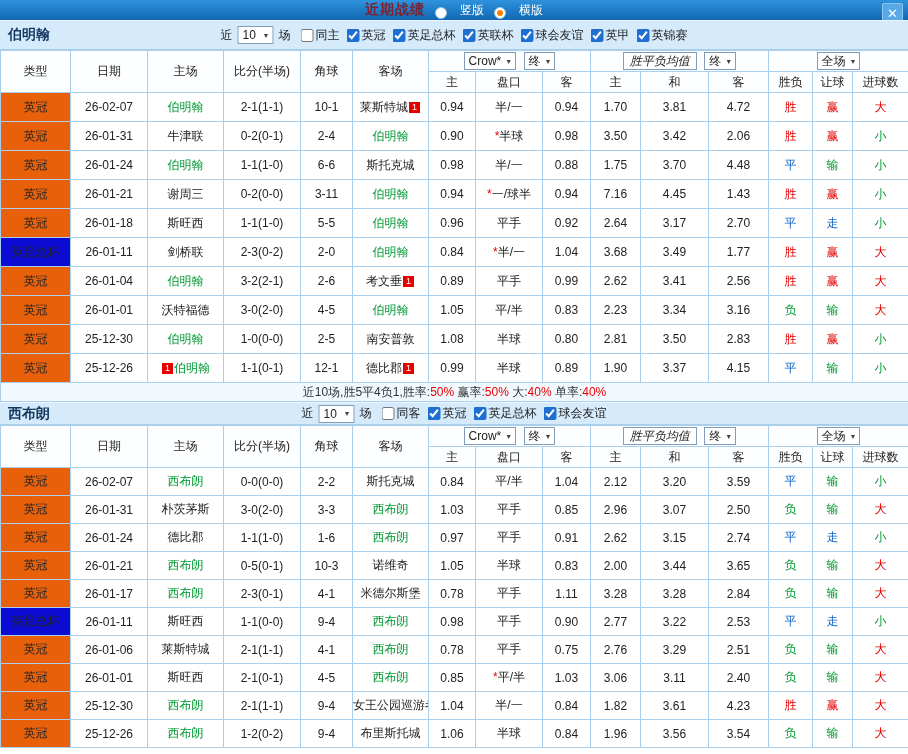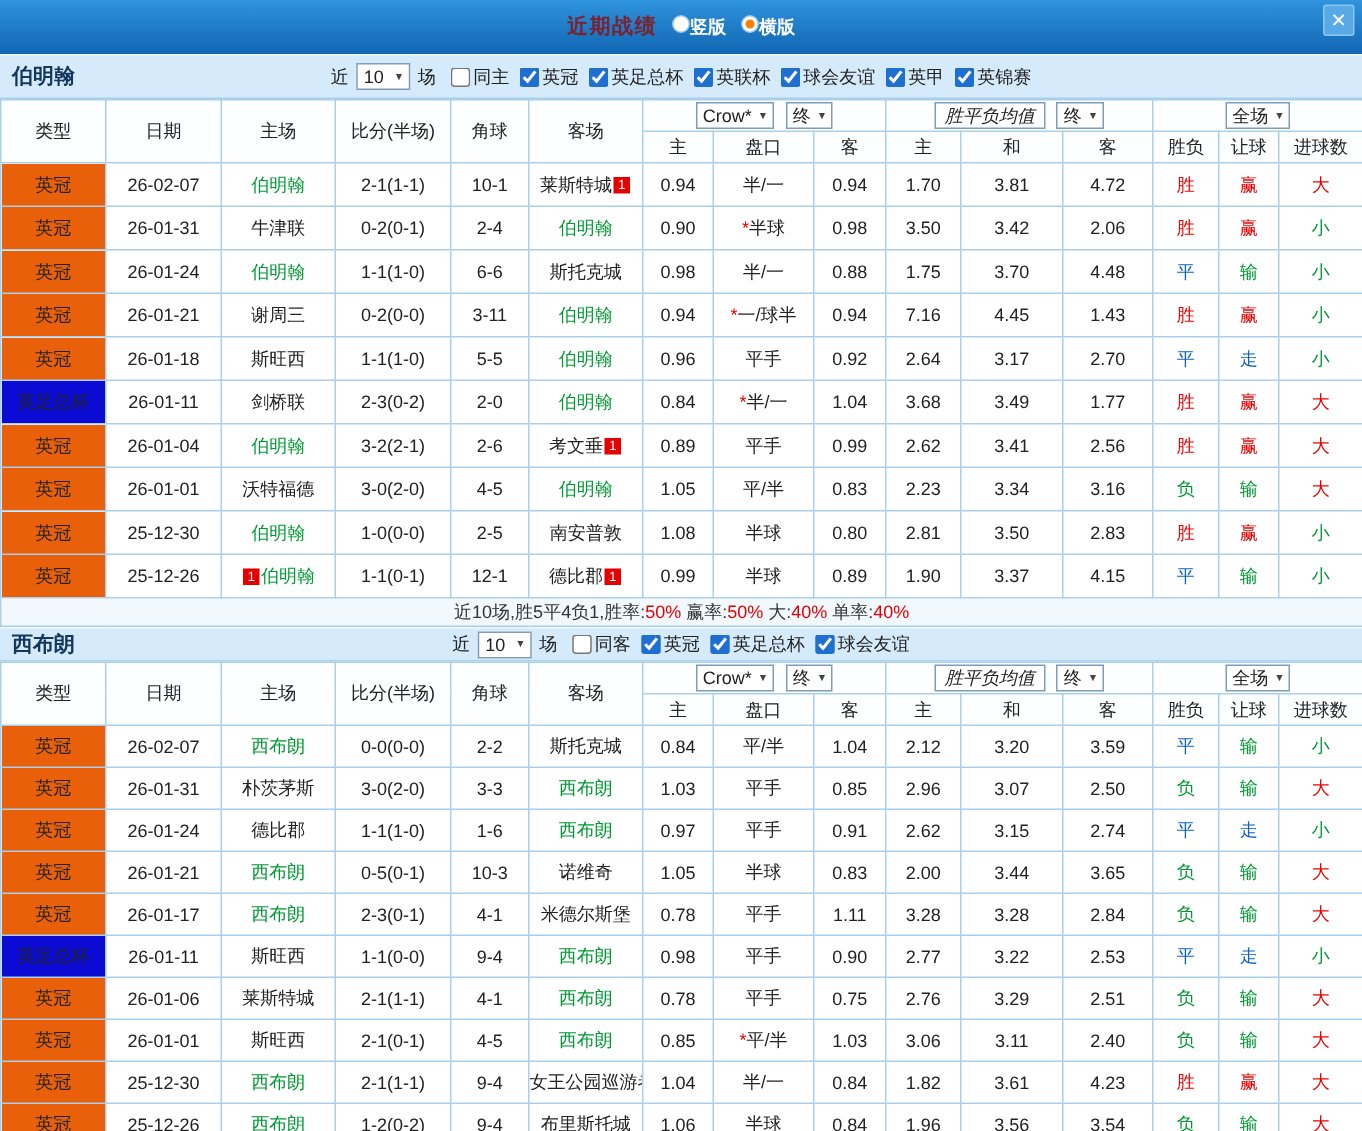--- a/index.html
+++ b/index.html
@@ -4,29 +4,29 @@
 <style>
   * { box-sizing: border-box; }
   html,body { margin:0; padding:0; background:#fff; }
   body {
     width:908px;
     font-family:"Liberation Sans","DejaVu Sans",sans-serif;
     font-size:12px; color:#222;
   }
   
   .topbar {
-    height:36px; position:relative;
+    height:20px; position:relative;
     background:linear-gradient(180deg,#36a?.. #000);
   }
   .topbar {
     background:linear-gradient(180deg,#2f93dd 0%,#1166b2 100%);
     display:flex; align-items:center; justify-content:center;
   }
   .topbar .title { font-size:14px; font-weight:bold; color:#7b2230; letter-spacing:1px; }
-  .radio-opt { display:inline-flex; align-items:flex-start; gap:0; color:#fff; font-size:12px; margin-left:10px; cursor:pointer;font-weight:bold; }
+  .radio-opt { display:inline-flex; align-items:flex-end; gap:13px; color:#fff; font-size:12px; margin-left:10px; cursor:pointer; }
   .radio { width:12px; height:12px; border-radius:50%; background:#fff; border:1px solid #9cc7e8; position:relative; display:inline-block; }
   .radio.selected::after { content:""; position:absolute; left:2px; top:2px; right:2px; bottom:2px; border-radius:50%; background:#ff7f00; }
   .close-btn {
     position:absolute; right:5px; top:3px; width:21px; height:21px;
     background:#58aae6; border:1px solid #8cc6ef; border-radius:2px;
     color:#fff; font-size:13px; line-height:19px; text-align:center; cursor:pointer;
   }
   
   .team-band {
     height:30px; background:#d5eafb; border-top:1px solid #eef7ff; border-bottom:1px solid #aacfe9;

